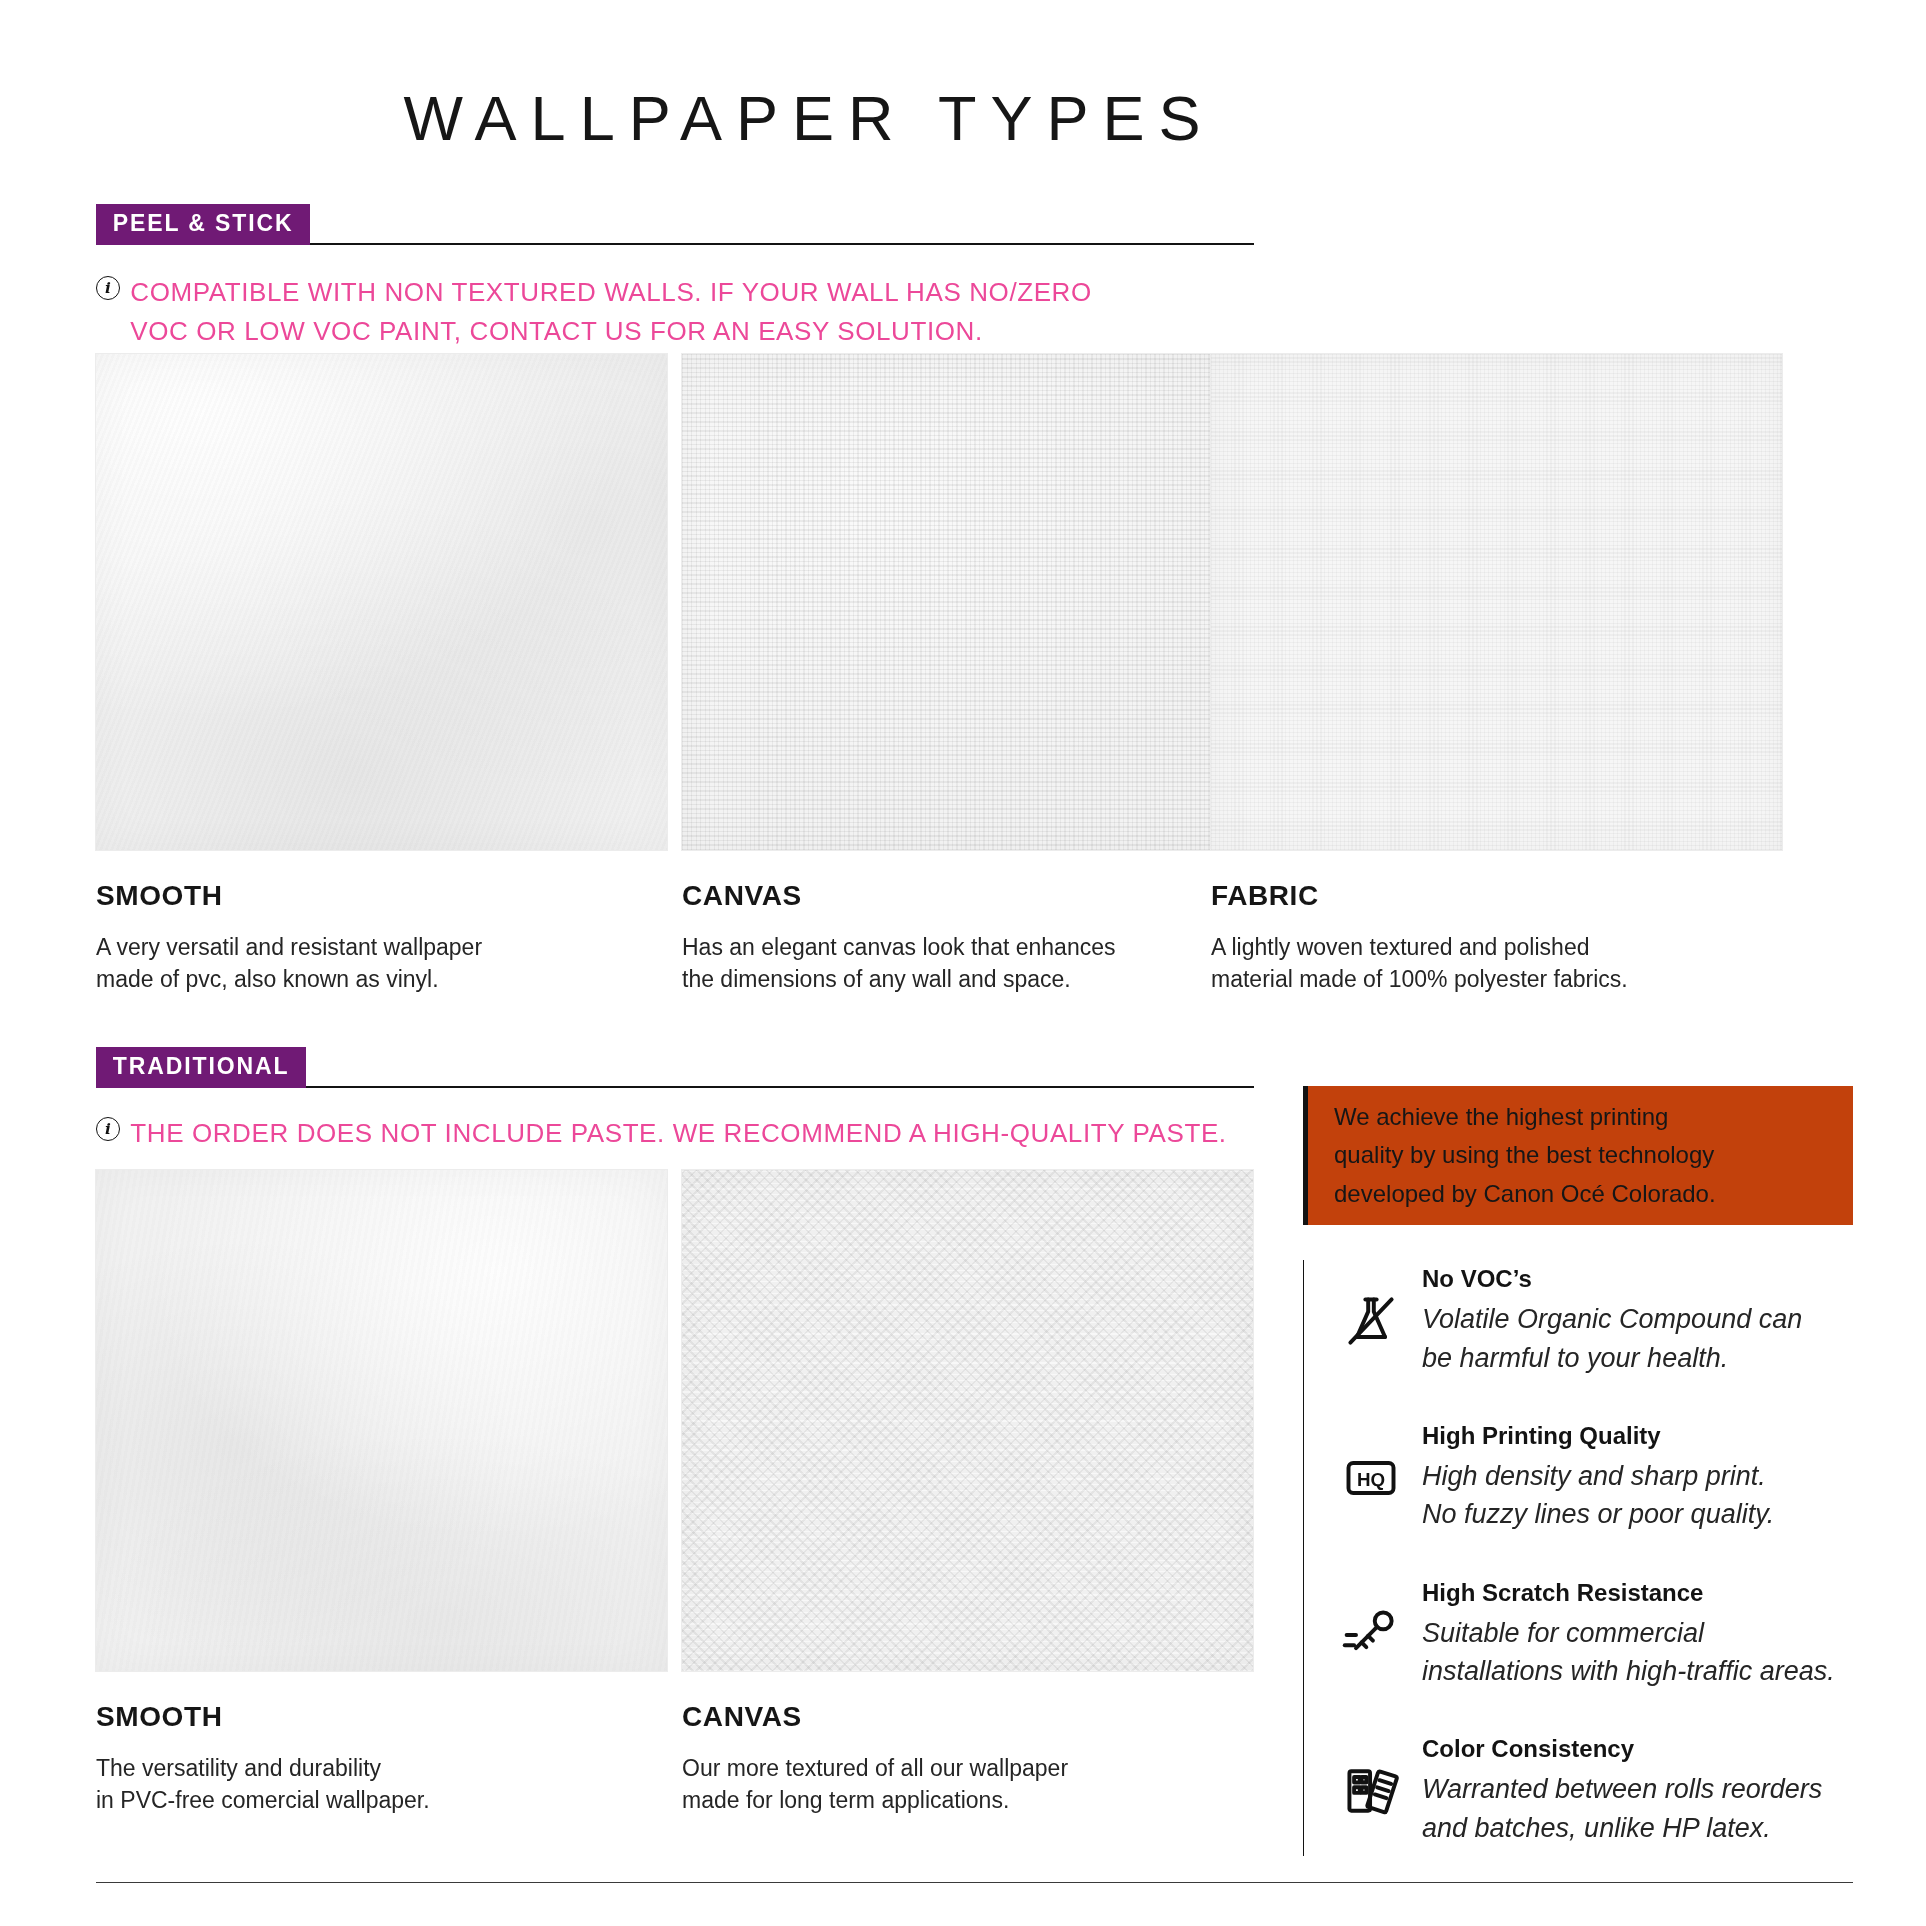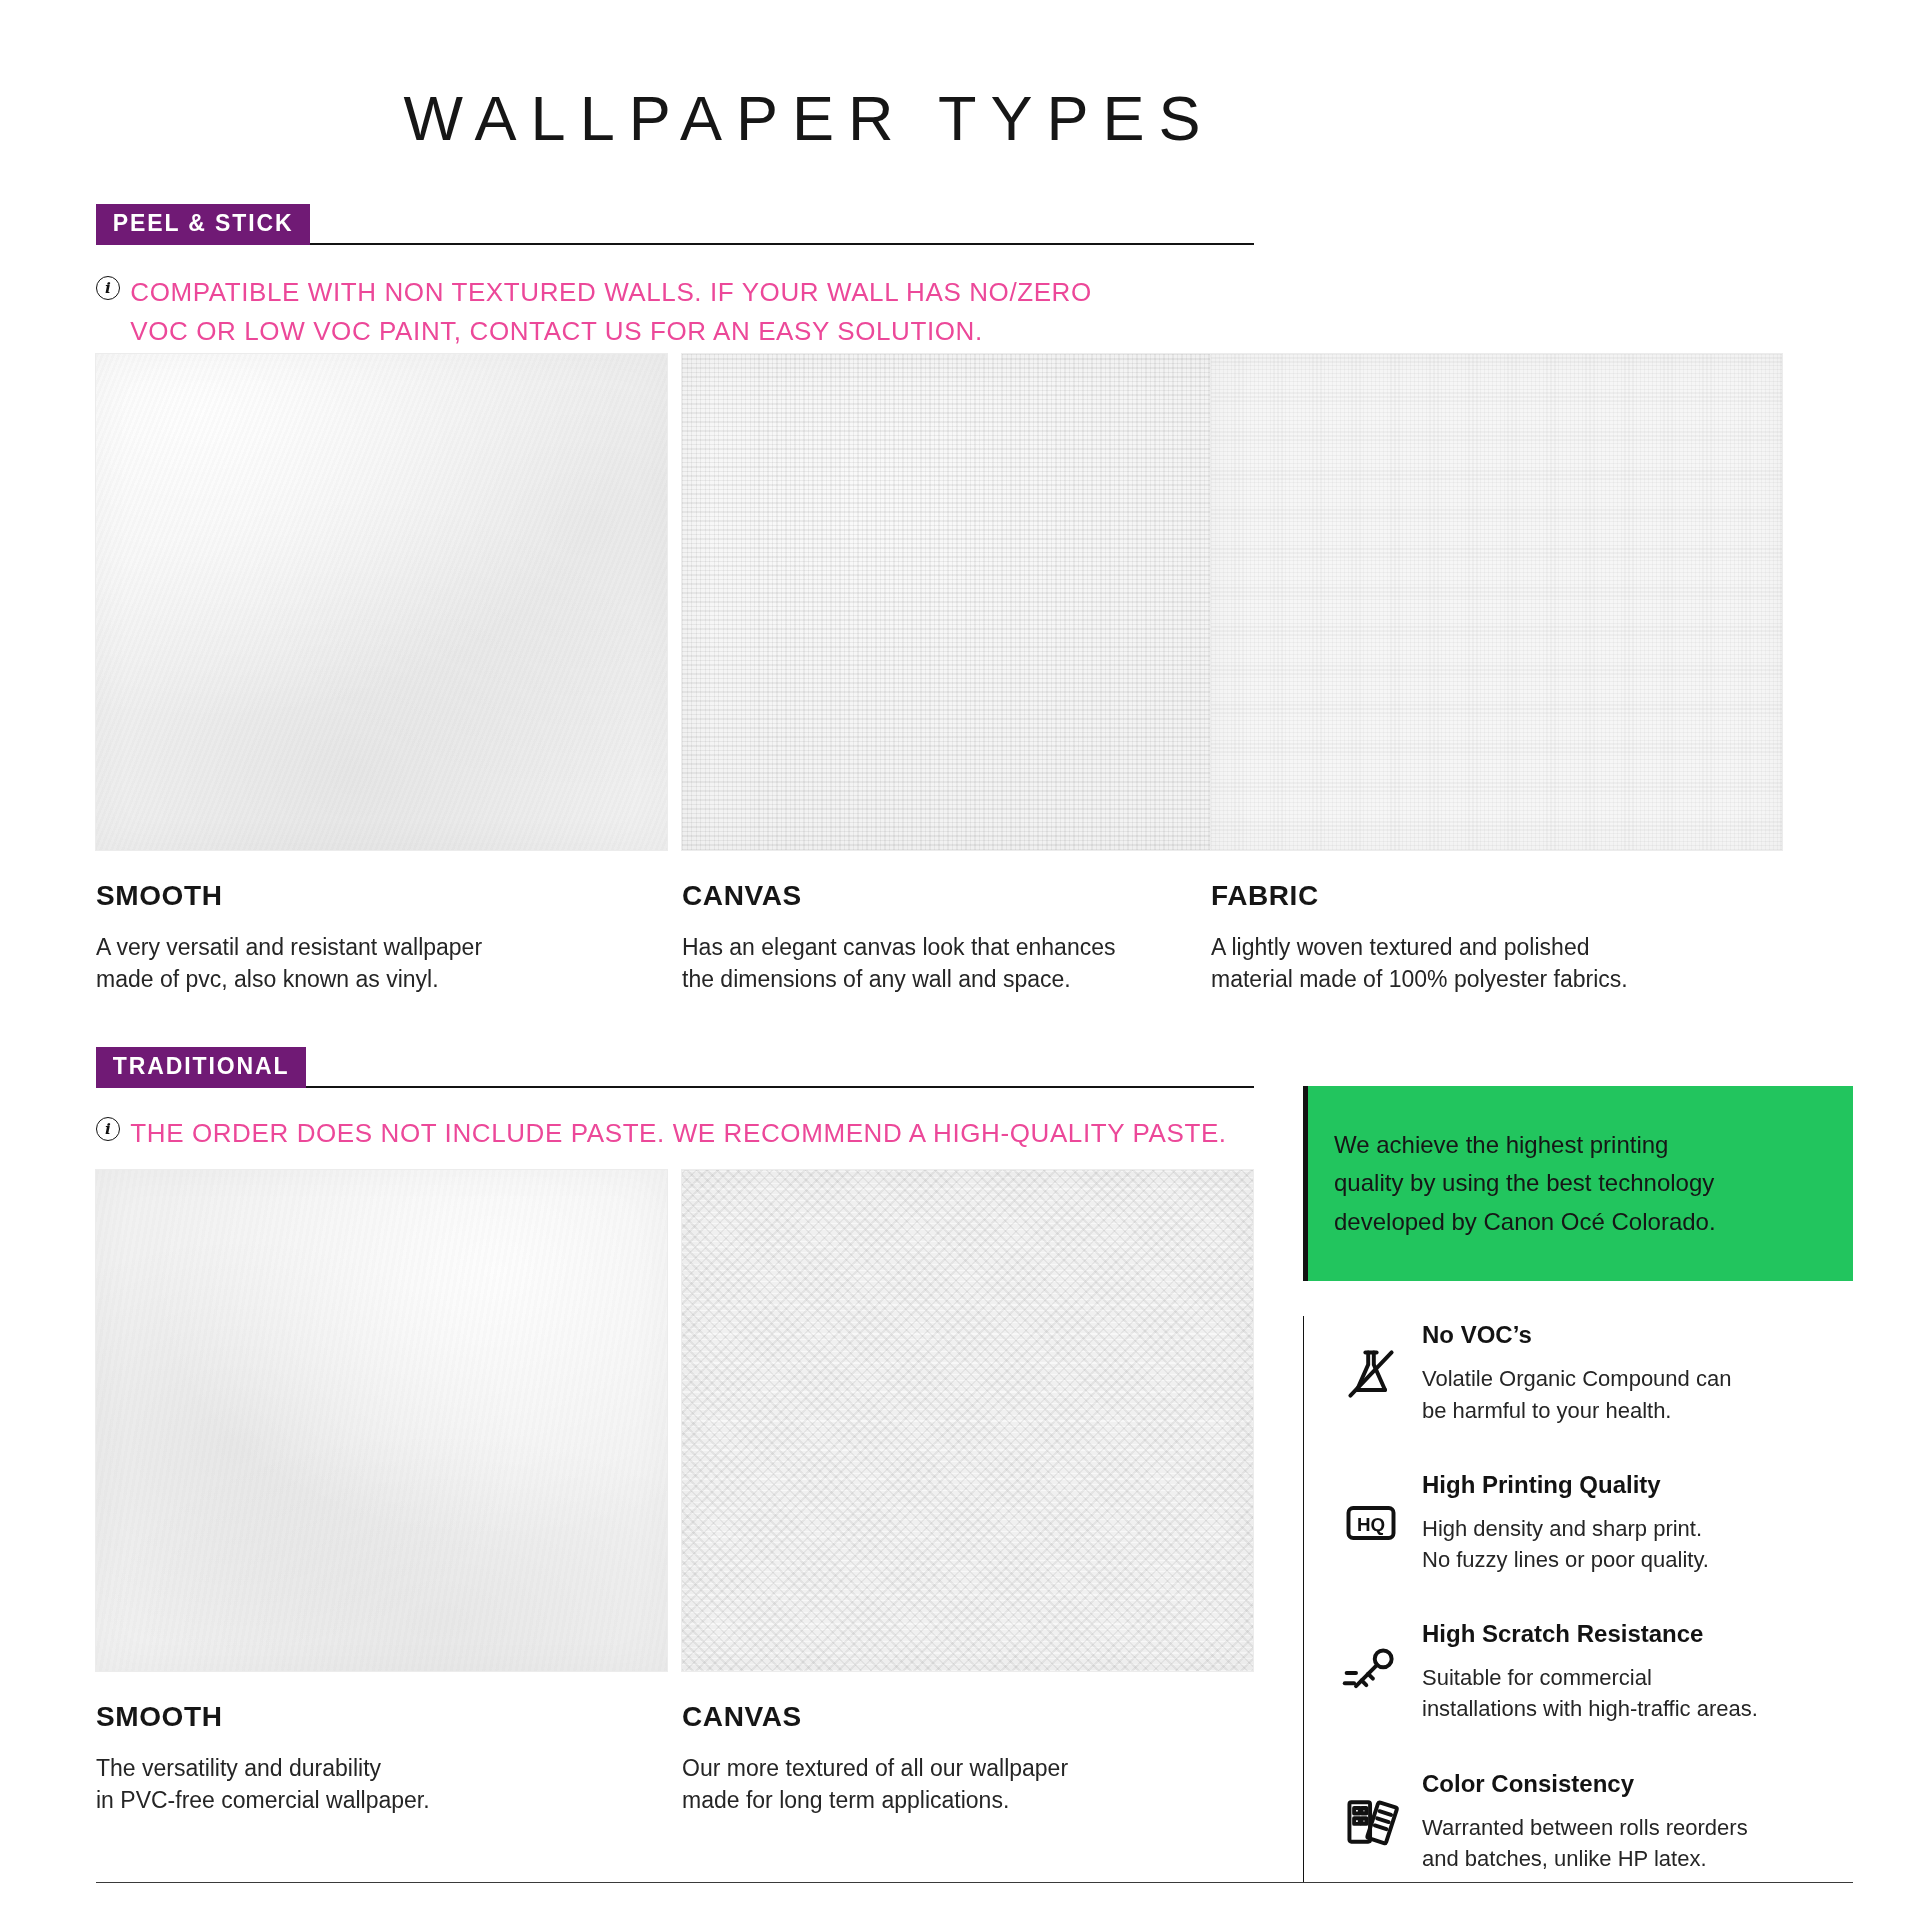--- a/index.html
+++ b/index.html
@@ -75,34 +75,34 @@
   .tex-canvas-rough{
     background-color:#f0f0f0;
     background-image:
       repeating-linear-gradient(45deg, rgba(0,0,0,.055) 0 1.9px, rgba(255,255,255,0) 1.9px 7px),
       repeating-linear-gradient(-45deg, rgba(0,0,0,.05) 0 1.9px, rgba(255,255,255,0) 1.9px 7.7px),
       repeating-linear-gradient(0deg, rgba(255,255,255,.55) 0 1.3px, rgba(255,255,255,0) 1.3px 5.8px);
   }
   
   .right-col{position:absolute;left:1303px;top:1086px;width:550px;}
   .quality-box{
-    background:#22c55e;border-left:5.8px solid #131313;
-    padding:40px 26px;box-sizing:border-box;
+    background:#c2410c;border-left:5.8px solid #131313;
+    padding:12px 26px;box-sizing:border-box;
     font-size:24px;line-height:1.6;color:#161616;white-space:pre-line;
   }
   .features{
     margin-top:35px;border-left:1.9px solid #131313;
     padding:5.1px 0 9px 37px;display:flex;flex-direction:column;gap:45px;
   }
   .feature{display:flex;gap:21px;align-items:center;}
   .f-icon{flex:none;width:60px;height:60px;}
   .f-icon svg{width:60px;height:60px;stroke:#111;fill:none;stroke-width:4.2;stroke-linecap:round;stroke-linejoin:round;}
   .f-icon svg text{fill:#111;stroke:none;font-family:"Liberation Sans",sans-serif;font-weight:bold;}
   .f-title{font-size:24px;font-weight:700;color:#131313;}
-  .f-desc{margin-top:14px;font-size:22px;line-height:1.42;color:#252525;white-space:pre-line;}
+  .f-desc{margin-top:7px;font-size:27px;line-height:1.42;color:#252525;white-space:pre-line;font-style:italic;}
   
   .bottom-rule{position:absolute;top:1882px;left:96px;width:1757px;border-top:1.9px solid #3a3a3a;}
 </style>
 </head>
 <body>
 
 <div class="page">
 
   <div class="page-title">WALLPAPER TYPES</div>
 

